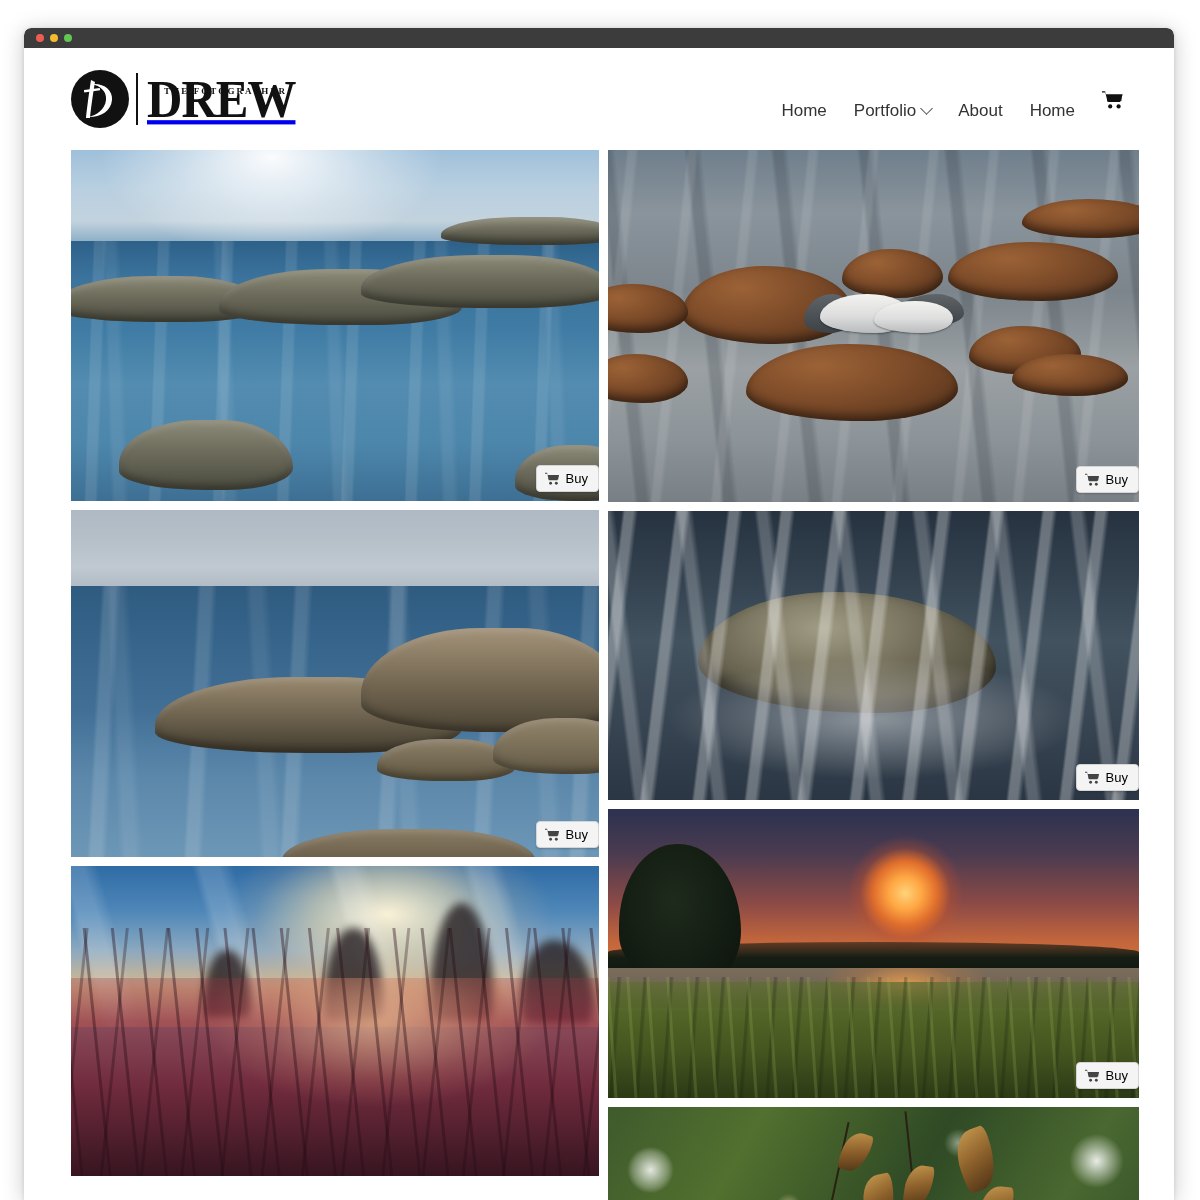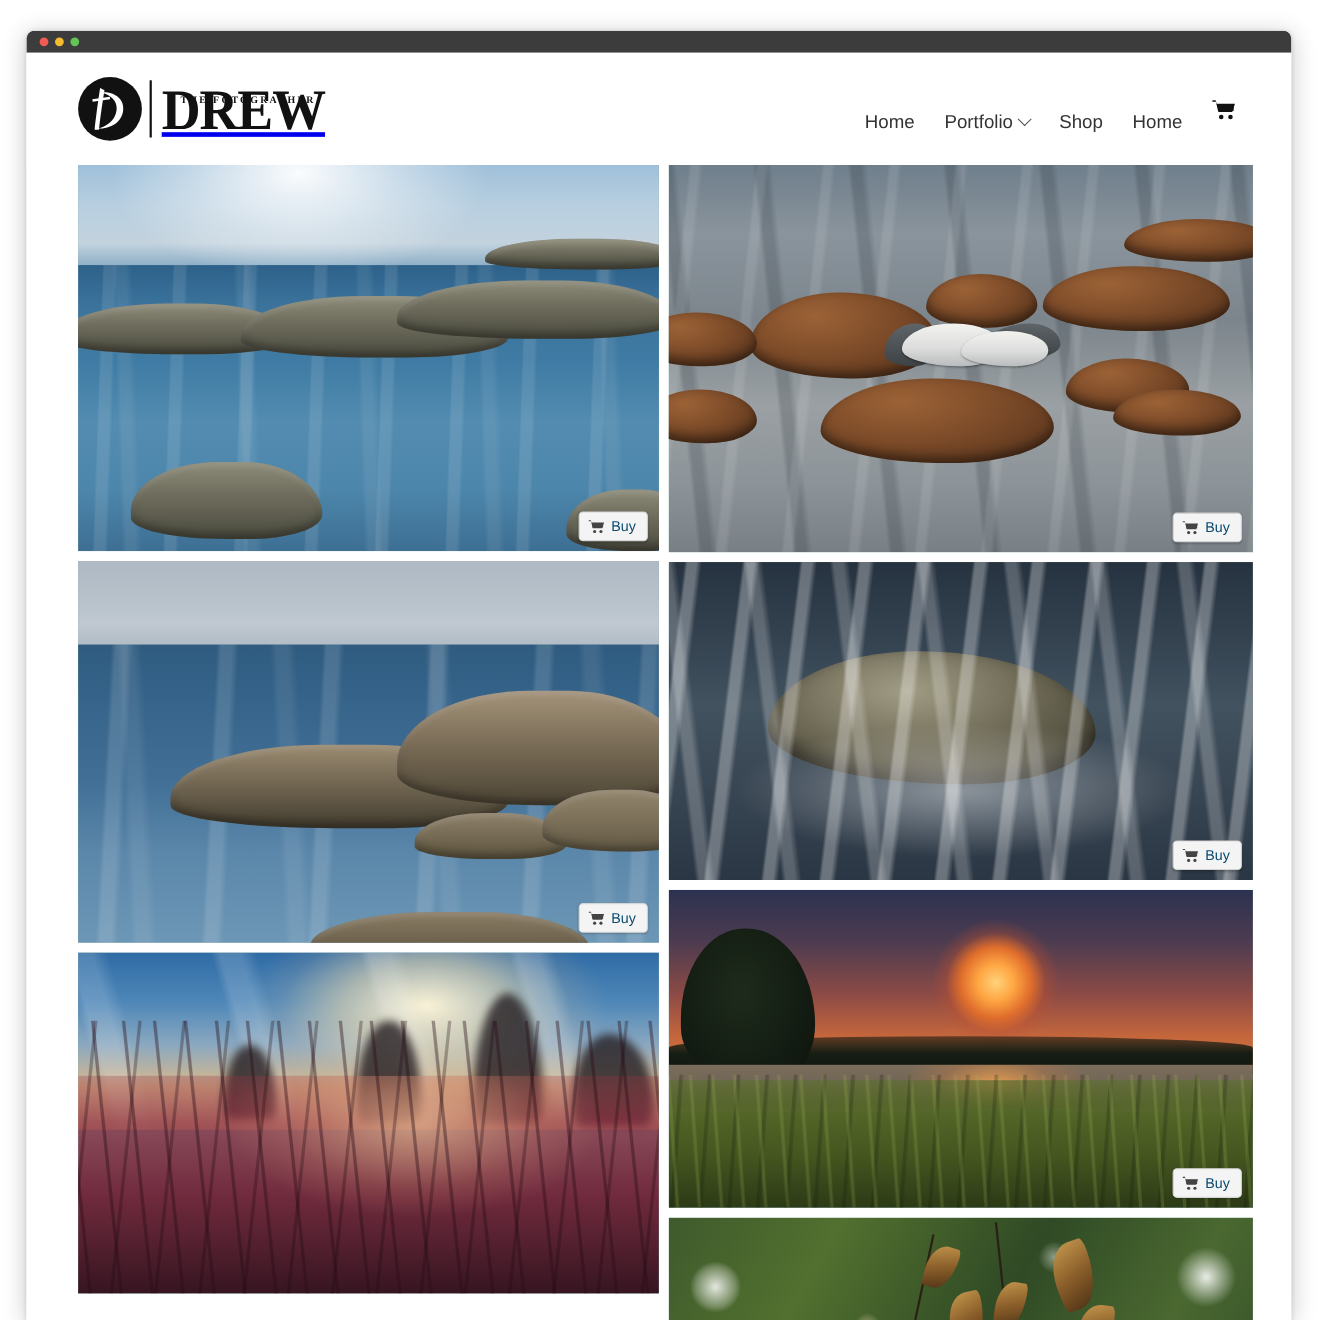--- a/index.html
+++ b/index.html
@@ -163,31 +163,31 @@
     width: 100%;
     overflow: hidden;
     background: #8aa;
     flex: 0 0 auto;
   }
   .photo .layer { position: absolute; left:0; top:0; right:0; bottom:0; }
 
   
   .buy-btn {
     position: absolute;
-    right: 10px;
+    right: 0;
     bottom: 9px;
     background: #f4f4f4;
     border: 1px solid #d5d5d5;
     border-radius: 4px;
     padding: 5px 10px 5px 8px;
     display: inline-flex;
     align-items: center;
     gap: 6px;
     font-size: 13px;
-    color: #0c4a6e;
+    color: #000000;
     box-shadow: 0 1px 2px rgba(0,0,0,0.2);
     cursor: pointer;
     z-index: 5;
   }
   .buy-btn .cart-mini { display: inline-flex; }
 
   
 
   
   .p1 .sky {
@@ -409,21 +409,21 @@
 
         <nav class="main-nav">
           <a class="nav-link" href="#">
             <span>Home</span>
           </a>
           <a class="nav-link" href="#">
             <span>Portfolio</span>
             <span class="chev"></span>
           </a>
           <a class="nav-link" href="#">
-            <span>Shop</span>
+            <span>About</span>
           </a>
           <a class="nav-link" href="#">
             <span>Home</span>
           </a>
           <a class="cart-icon" href="#">
             <svg width="22" height="19" viewBox="0 0 22 19" xmlns="http://www.w3.org/2000/svg">
               <path d="M0 1.2h3.1l1 3.1h16.6l-2.5 7.6H5.6L3.3 2.6H0z" fill="#111"></path>
               <rect x="5.2" y="5.2" width="14.3" height="5.6" fill="#111"></rect>
               <circle cx="8.2" cy="16.4" r="2.1" fill="#111"></circle>
               <circle cx="16.6" cy="16.4" r="2.1" fill="#111"></circle>

